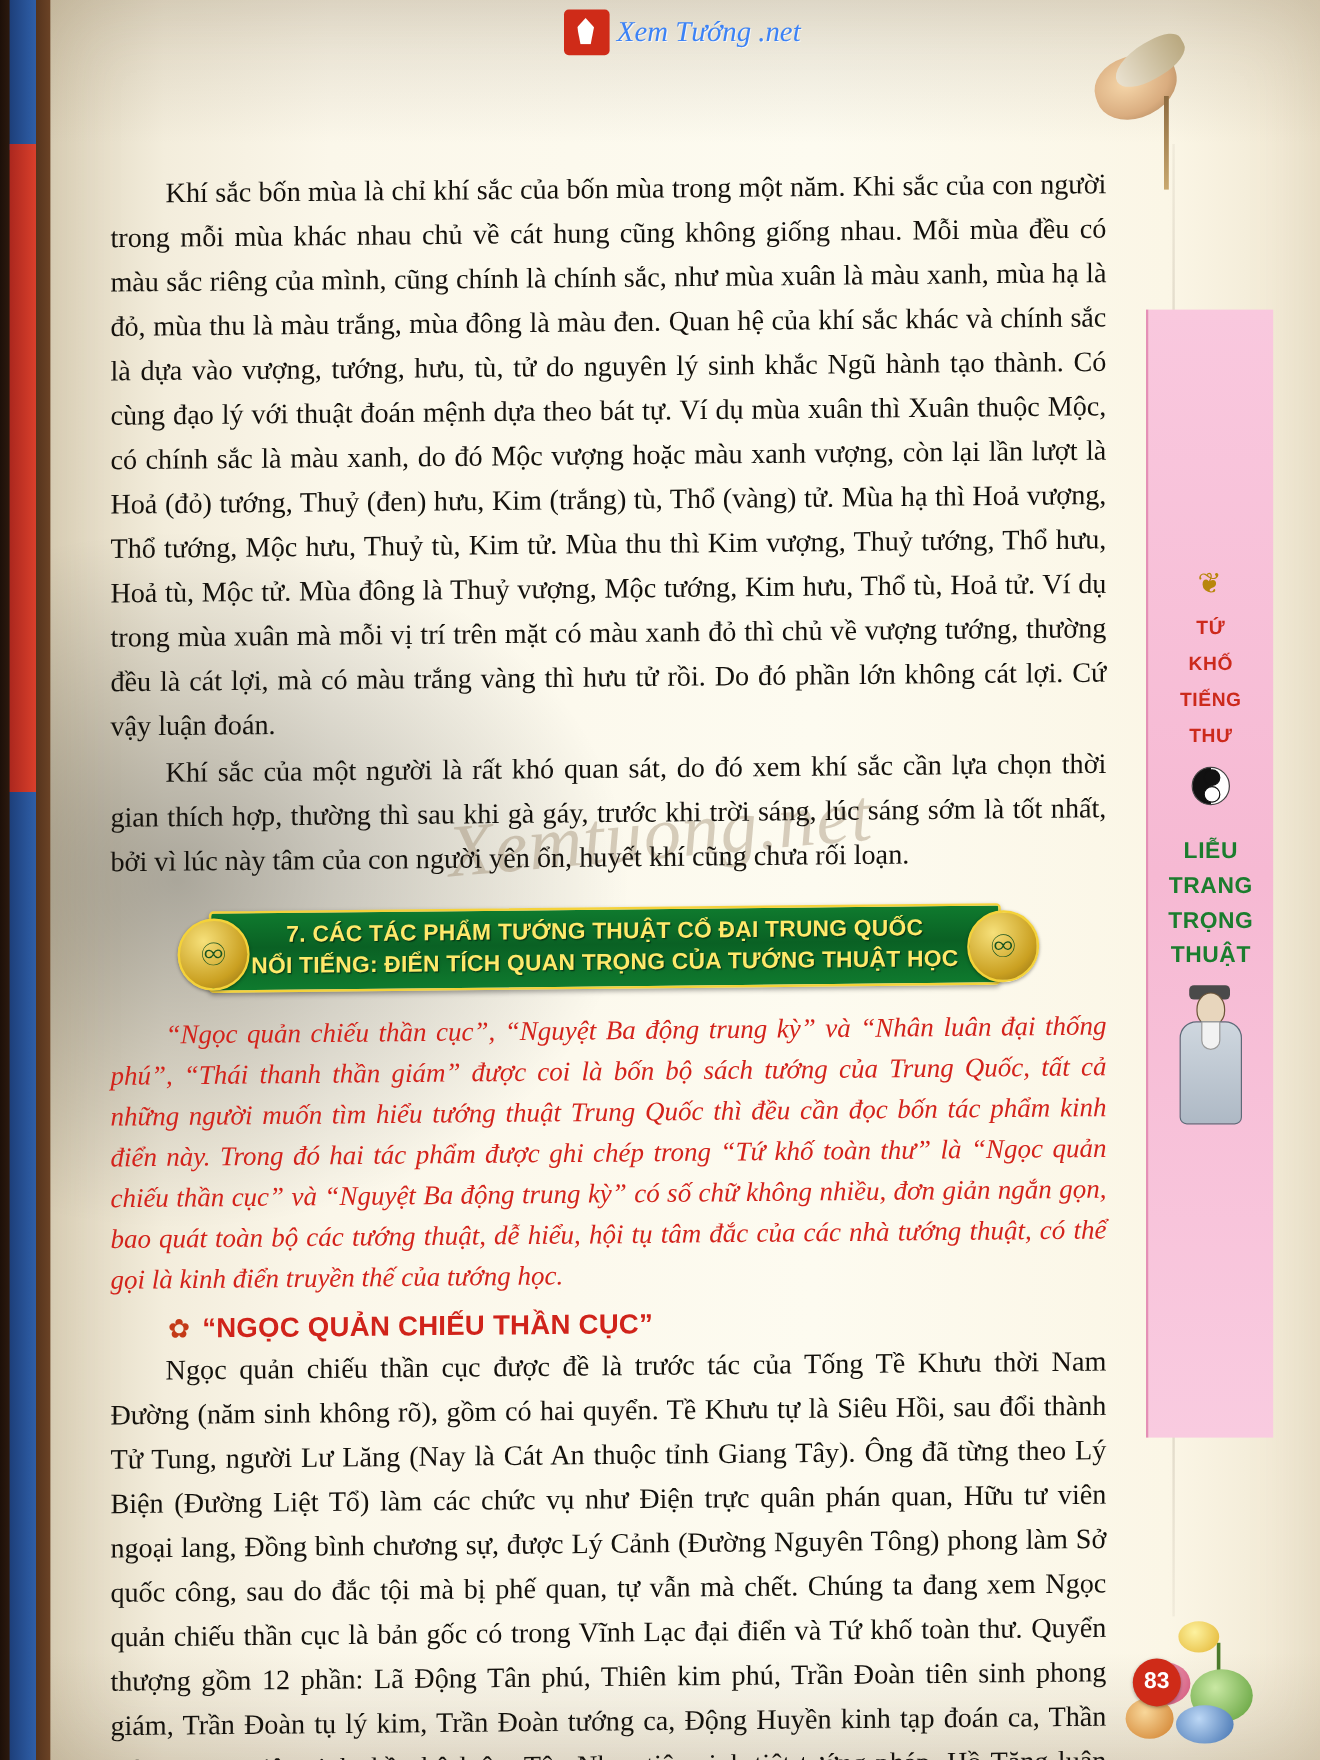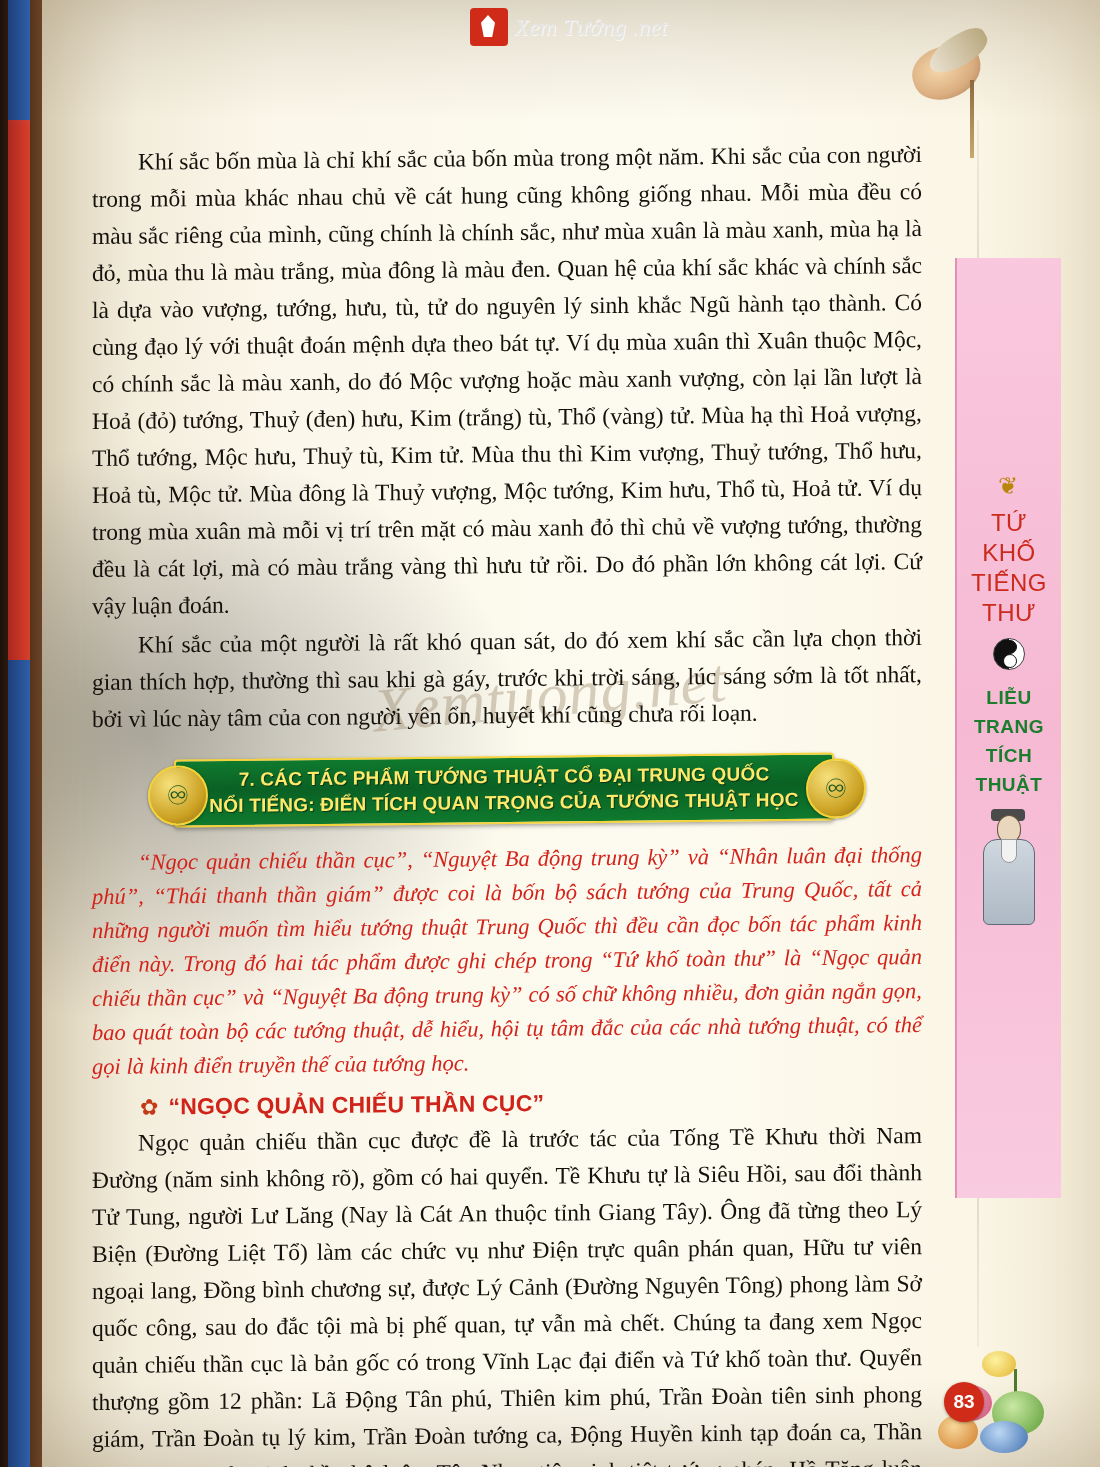--- a/index.html
+++ b/index.html
@@ -125,21 +125,21 @@
     position: absolute;
     left: 11px; top: 7px;
     width: 14px; height: 22px;
     background: #fff;
     clip-path: polygon(50% 0%, 100% 35%, 80% 100%, 20% 100%, 0% 35%);
   }
   .logo-text {
     font-family: "Liberation Serif", serif;
     font-style: italic;
     font-size: 24px;
-    color: #e5e5e5;
+    color: #3b82f6;
     text-shadow: 1px 1px 0 rgba(255,255,255,0.7);
   }
 
   
   .content {
     position: absolute;
     left: 92px;
     top: 140px;
     width: 830px;
   }
@@ -257,22 +257,22 @@
   }
   .tab-top-art {
     margin-top: 214px;
     font-size: 24px;
     color: #b8860b;
     letter-spacing: 2px;
   }
   .tab-title {
     margin-top: 8px;
     font-family: "Liberation Sans", sans-serif;
-    font-weight: normal;
-    font-size: 24px;
+    font-weight: bold;
+    font-size: 16px;
     color: #cc2a1c;
     line-height: 30px;
     text-align: center;
     letter-spacing: .5px;
   }
   .tab-yinyang {
     margin-top: 10px;
     width: 30px; height: 30px;
     border-radius: 50%;
     background: linear-gradient(to right, #111 50%, #fff 50%);
@@ -282,21 +282,21 @@
   .tab-yinyang:before, .tab-yinyang:after {
     content: "";
     position: absolute;
     left: 9px;
     width: 12px; height: 12px;
     border-radius: 50%;
   }
   .tab-yinyang:before { top: 1px; background: #111; border: 1px solid #111;}
   .tab-yinyang:after  { bottom: 1px; background: #fff; border: 1px solid #111;}
   .tab-subtitle {
-    margin-top: 13px;
+    margin-top: 24px;
     font-family: "Liberation Sans", sans-serif;
     font-weight: bold;
     font-size: 19px;
     color: #1b7d2e;
     line-height: 29px;
     text-align: center;
     letter-spacing: .5px;
   }
   .tab-figure {
     margin-top: 16px;
@@ -453,21 +453,21 @@
       <div class="tab-title">
         <div>TỨ</div>
         <div>KHỐ</div>
         <div>TIẾNG</div>
         <div>THƯ</div>
       </div>
       <div class="tab-yinyang"></div>
       <div class="tab-subtitle">
         <div>LIỄU</div>
         <div>TRANG</div>
-        <div>TÍCH</div>
+        <div>TRỌNG</div>
         <div>THUẬT</div>
       </div>
       <div class="tab-figure">
         <div class="fig-hat"></div>
         <div class="fig-head"></div>
         <div class="fig-body"></div>
         <div class="fig-beard"></div>
       </div>
     </div>
   </div>

